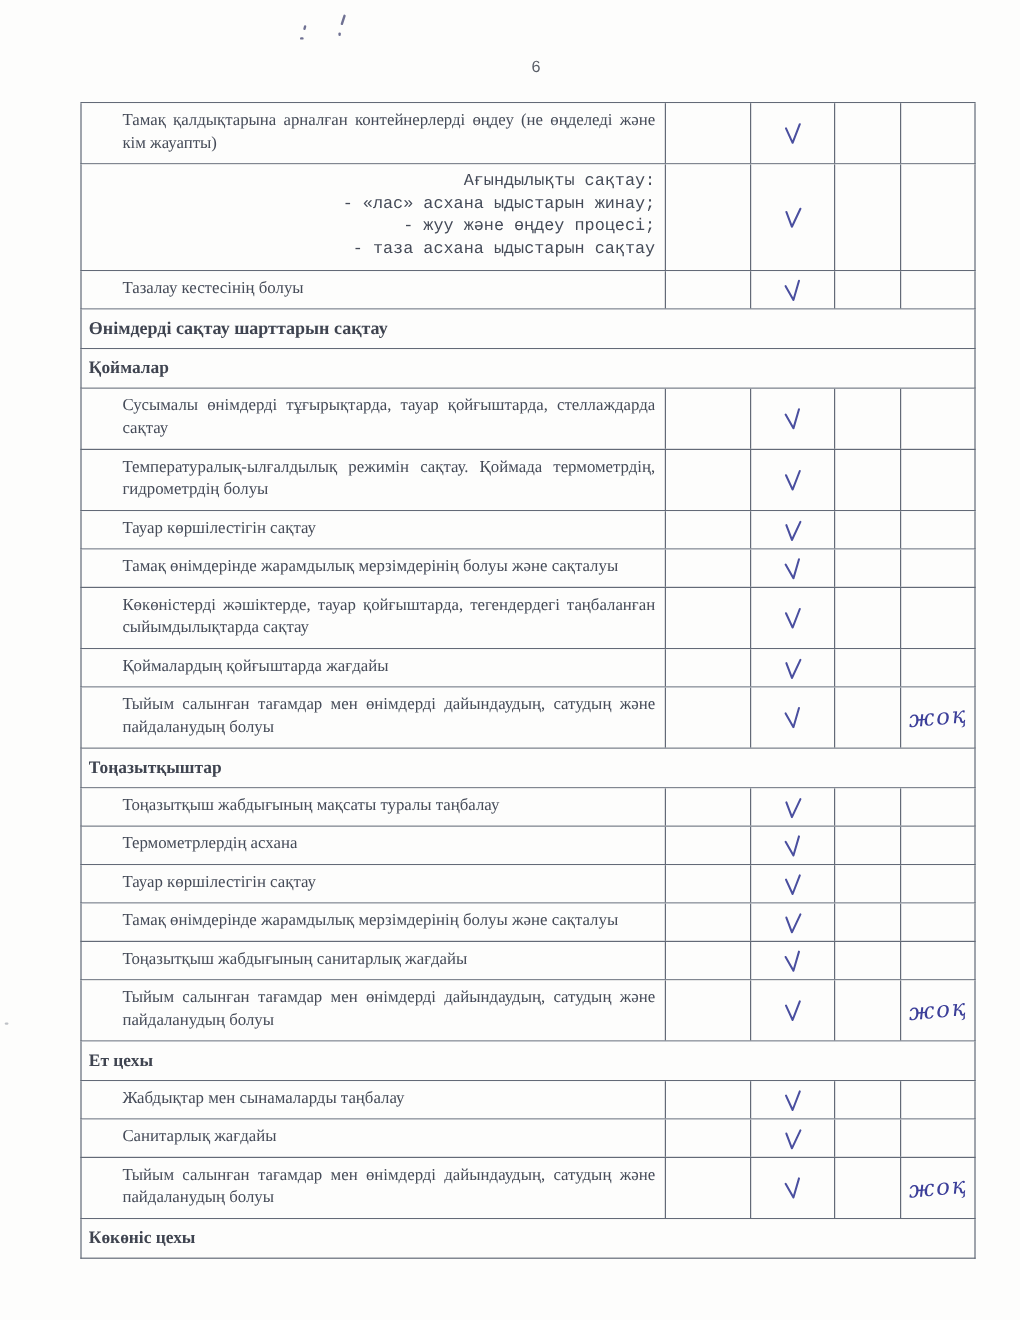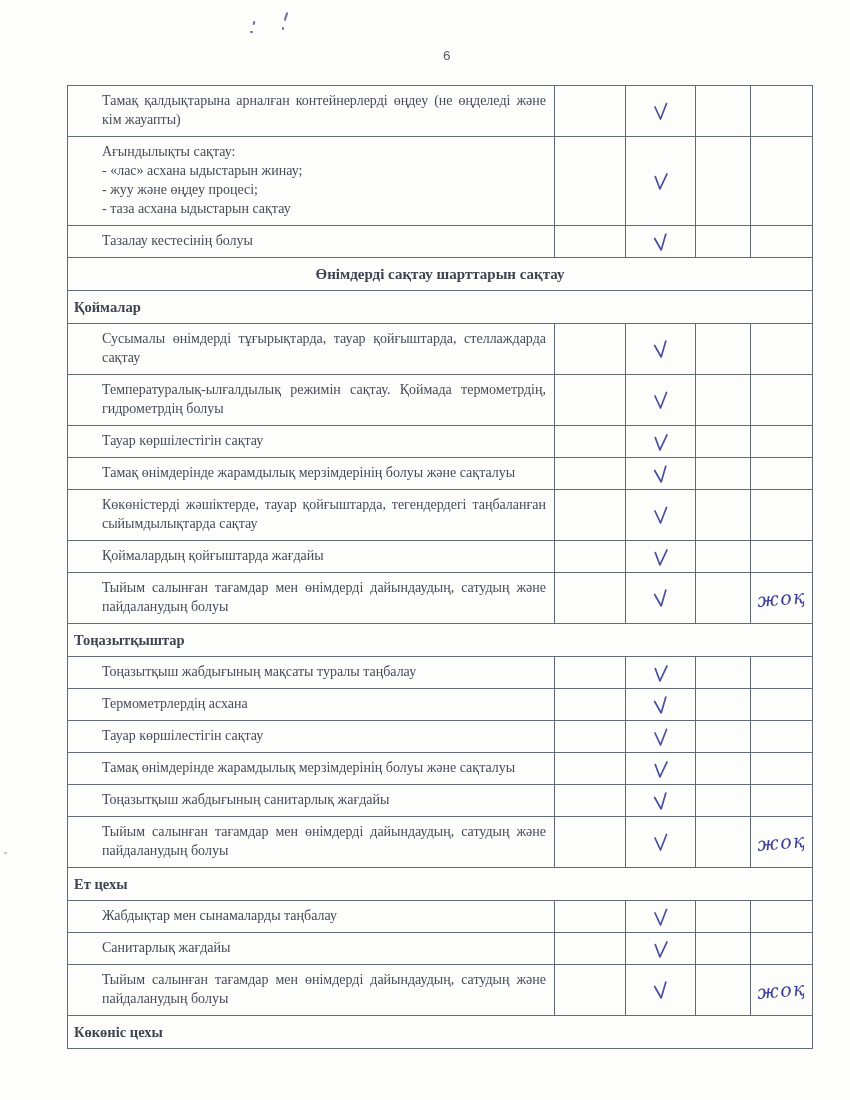--- a/index.html
+++ b/index.html
@@ -38,34 +38,34 @@
     background:#fdfdfc;
   }
   .cell{box-sizing:border-box;}
   .cell.text{
     width:458px;
     padding:5px 8px 7px 6px;
     font-size:14px;line-height:19px;
     text-align:justify;
     margin-left:28px;
   }
-  .row.list .cell.text{white-space:pre-line;text-align:left;}
+  .row.list .cell.text{white-space:pre-line;text-align:right;font-family:Liberation Mono, monospace;}
   .cell.c2{width:71px;border-left:1px solid #636a77;}
   .cell.c3{width:70px;border-left:1px solid #636a77;display:flex;align-items:center;justify-content:center;}
   .cell.c4{width:55px;border-left:1px solid #636a77;}
   .cell.c5{flex:1;border-left:1px solid #636a77;display:flex;align-items:center;justify-content:center;}
 
   .row.section .section-cell,
   .row.section-center .section-cell{
     width:100%;
     font-weight:bold;font-size:14.5px;line-height:16px;
     padding:8px 6px 8px 6px;
     color:#3f4450;
   }
-  .row.section-center .section-cell{text-align:center;font-size:15px;}
+  .row.section-center .section-cell{text-align:left;font-size:15px;}
 
   svg.check{display:block;}
   svg.check.v1{transform:rotate(4deg);}
   svg.check.v2{transform:rotate(-5deg);}
 
   .note{
     font-family:"DejaVu Serif", serif;
     font-style:italic;
     font-size:19px;
     letter-spacing:1.5px;

